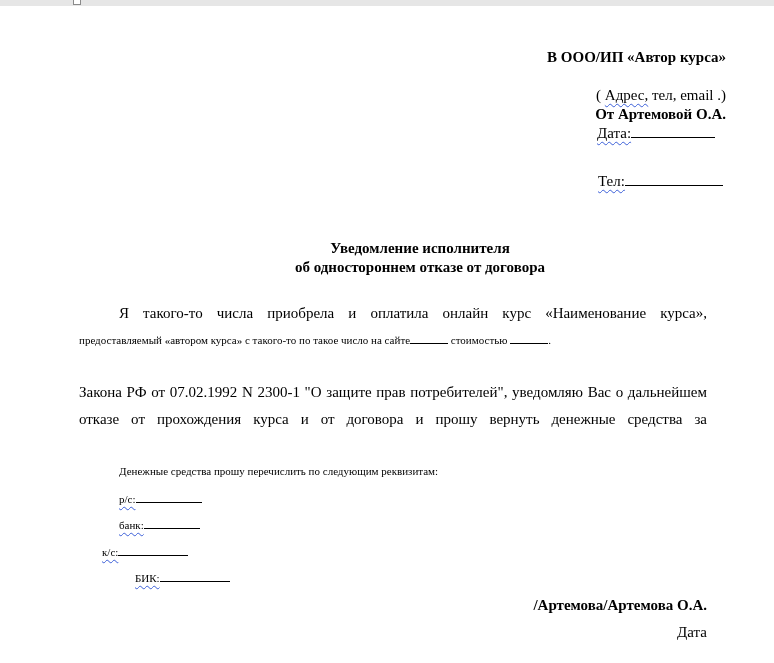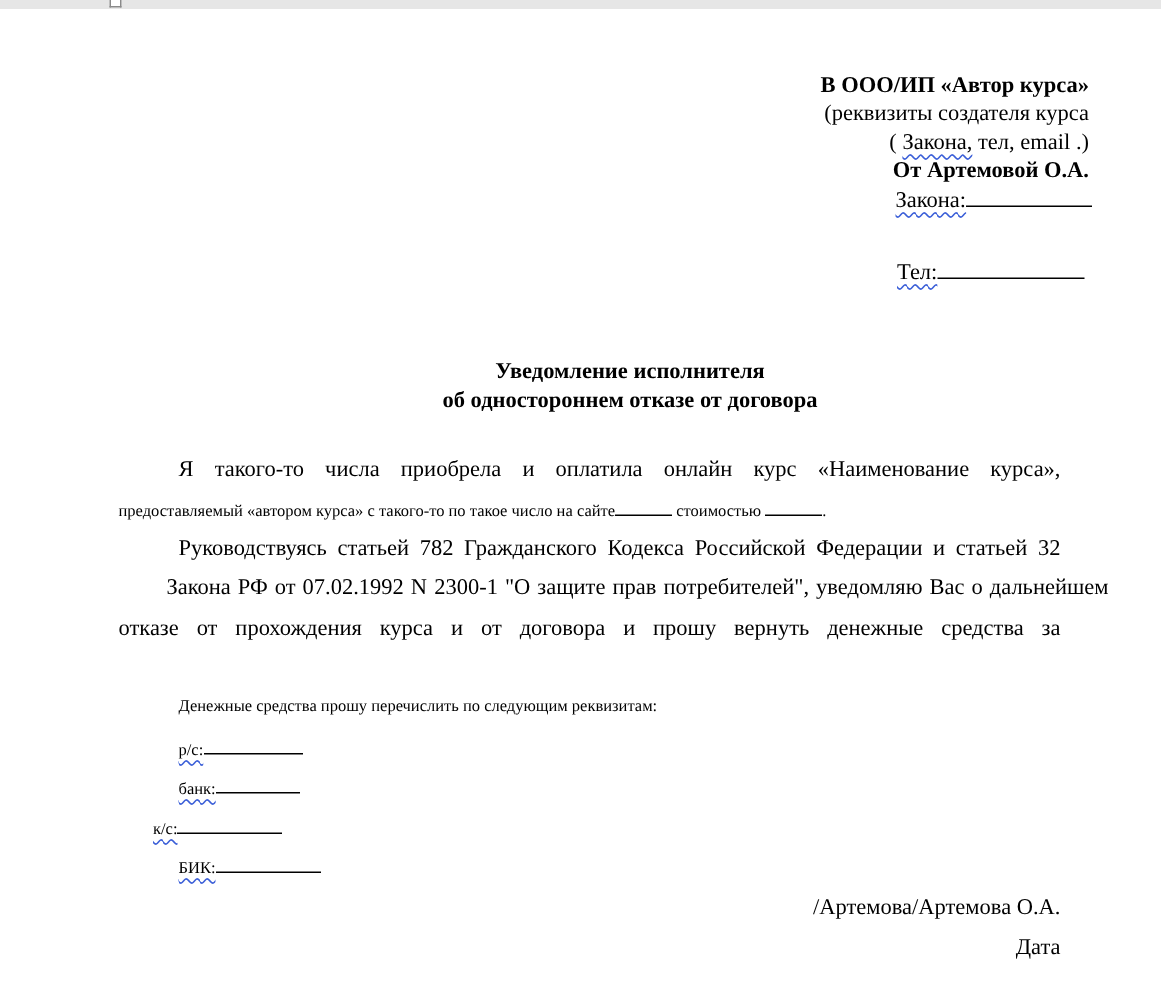--- a/index.html
+++ b/index.html
@@ -38,55 +38,53 @@
 </head>
 <body>
 
 <div class="ruler">
   <div class="ruler-marker"></div>
 </div>
 
 <div class="page">
 
   <div class="line right bold" style="top:48px;">В ООО/ИП «Автор курса»</div>
-  <div class="line right" style="top:67px;">(реквизиты создателя курса</div>
   <div class="line right" style="top:86px;">
-    <span>( </span><span class="squiggle">Закона,</span><span>  тел, email .)</span>
+    <span>( </span><span class="squiggle">Адрес,</span><span>  тел, email .)</span>
   </div>
   <div class="line right bold" style="top:105px;">От Артемовой О.А.</div>
 
   <div class="line" style="top:124px; left:597px;">
-    <span class="squiggle">Закона:</span><span class="blank" style="width:84px;"></span>
+    <span class="squiggle">Дата:</span><span class="blank" style="width:84px;"></span>
   </div>
   <div class="line" style="top:144px; left:598px;margin-top:28px;">
     <span class="squiggle">Тел:</span><span class="blank" style="width:98px;"></span>
   </div>
 
   <div class="line center bold" style="top:239px;">Уведомление исполнителя</div>
   <div class="line center bold" style="top:258px;">об одностороннем отказе от договора</div>
 
   <div class="justify-line" style="top:304px; left:119px; width:588px;">Я такого-то числа приобрела и оплатила онлайн курс «Наименование курса»,</div>
   <div class="plain-line" style="top:330px; left:79px;">
     <span>предоставляемый «автором курса» с такого-то по такое число на сайте</span><span class="blank" style="width:38px;"></span><span> стоимостью </span><span class="blank" style="width:38px;"></span><span>.</span>
   </div>
 
-  <div class="justify-line" style="top:357px; left:119px; width:588px;">Руководствуясь статьей 782 Гражданского Кодекса Российской Федерации и статьей 32</div>
-  <div class="justify-line" style="top:383px;margin-left:32px;">Закона РФ от 07.02.1992 N 2300-1 "О защите прав потребителей", уведомляю Вас о дальнейшем</div>
+  <div class="justify-line" style="top:383px;">Закона РФ от 07.02.1992 N 2300-1 "О защите прав потребителей", уведомляю Вас о дальнейшем</div>
   <div class="justify-line" style="top:410px;">отказе от прохождения курса и от договора и прошу вернуть денежные средства за</div>
 
   <div class="plain-line" style="top:462px; left:119px;">Денежные средства прошу перечислить по следующим реквизитам:</div>
 
   <div class="plain-line" style="top:489px; left:119px;">
     <span class="squiggle">р/с:</span><span class="blank" style="width:66px;"></span>
   </div>
   <div class="plain-line" style="top:515px; left:119px;">
     <span class="squiggle">банк:</span><span class="blank" style="width:56px;"></span>
   </div>
   <div class="plain-line" style="top:542px; left:102px;">
     <span class="squiggle">к/с:</span><span class="blank" style="width:70px;"></span>
   </div>
-  <div class="plain-line" style="top:568px; left:119px;">
+  <div class="plain-line" style="top:568px; left:135px;">
     <span class="squiggle">БИК:</span><span class="blank" style="width:70px;"></span>
   </div>
 
-  <div class="line" style="top:596px; right:67px;">/Артемова/Артемова О.А.</div>
+  <div class="line" style="top:596px; right:67px;font-weight:bold;">/Артемова/Артемова О.А.</div>
   <div class="line" style="top:623px; right:67px;">Дата</div>
 </div>
 
 </body></html>

